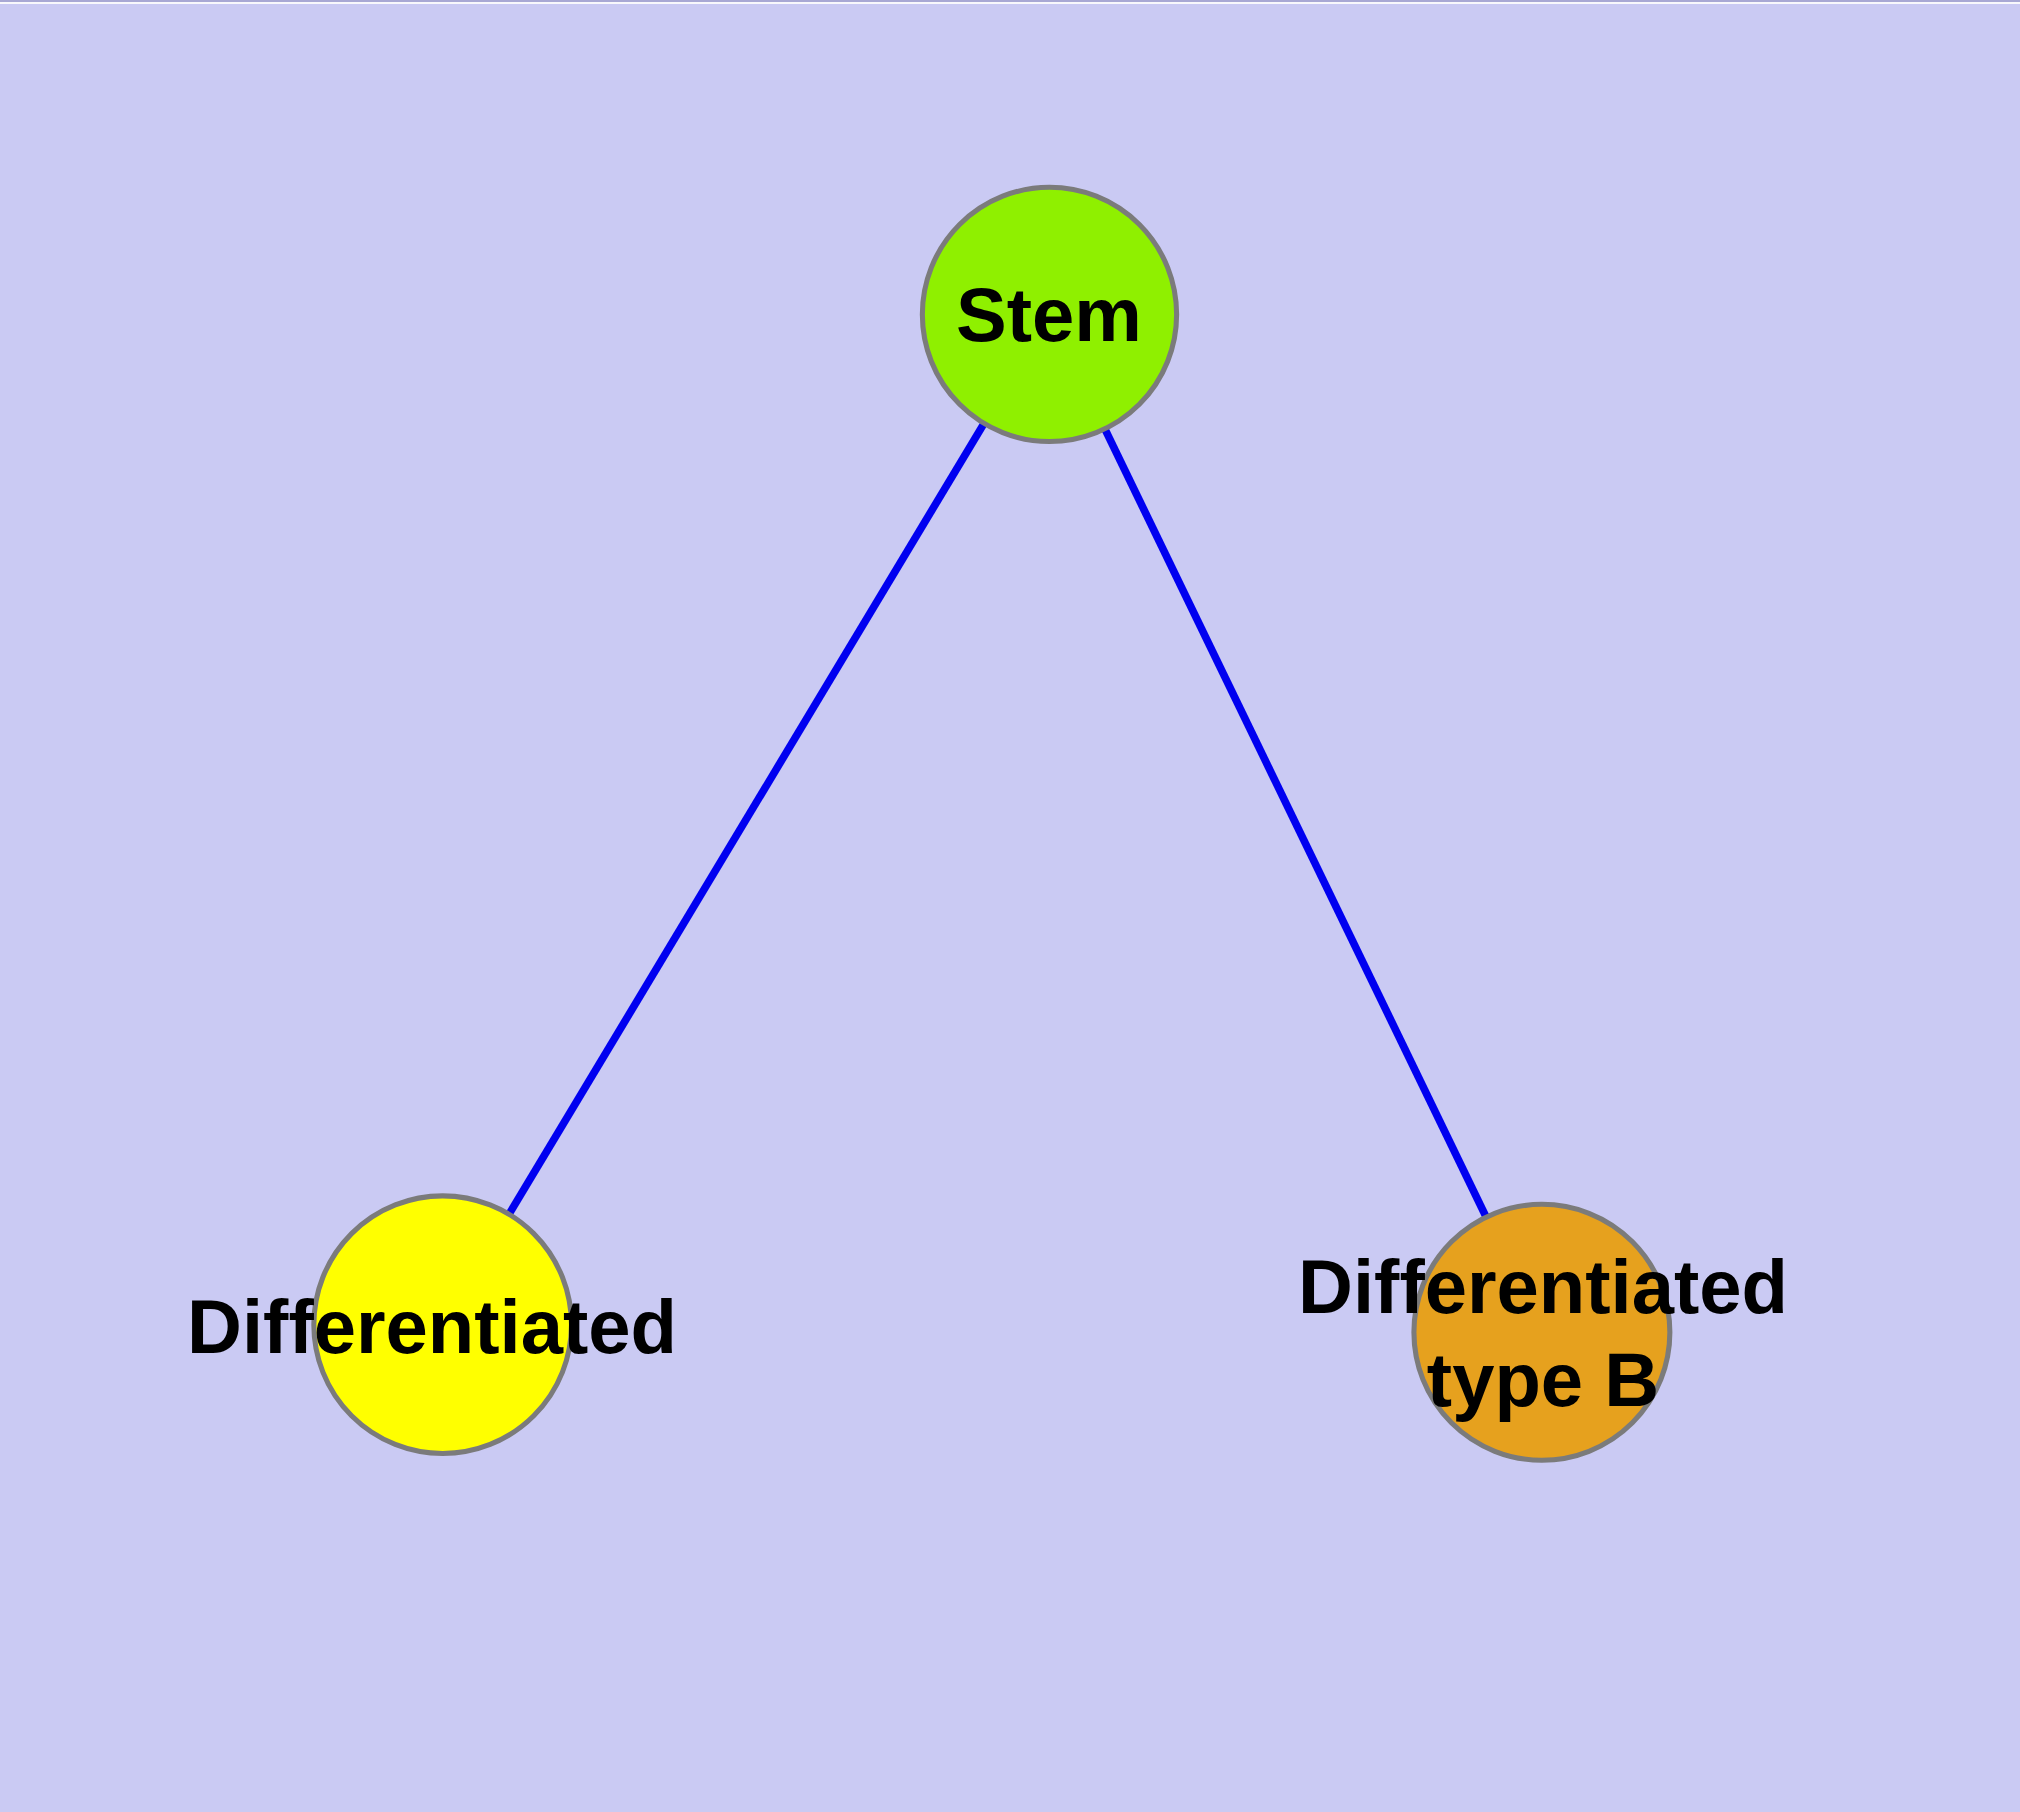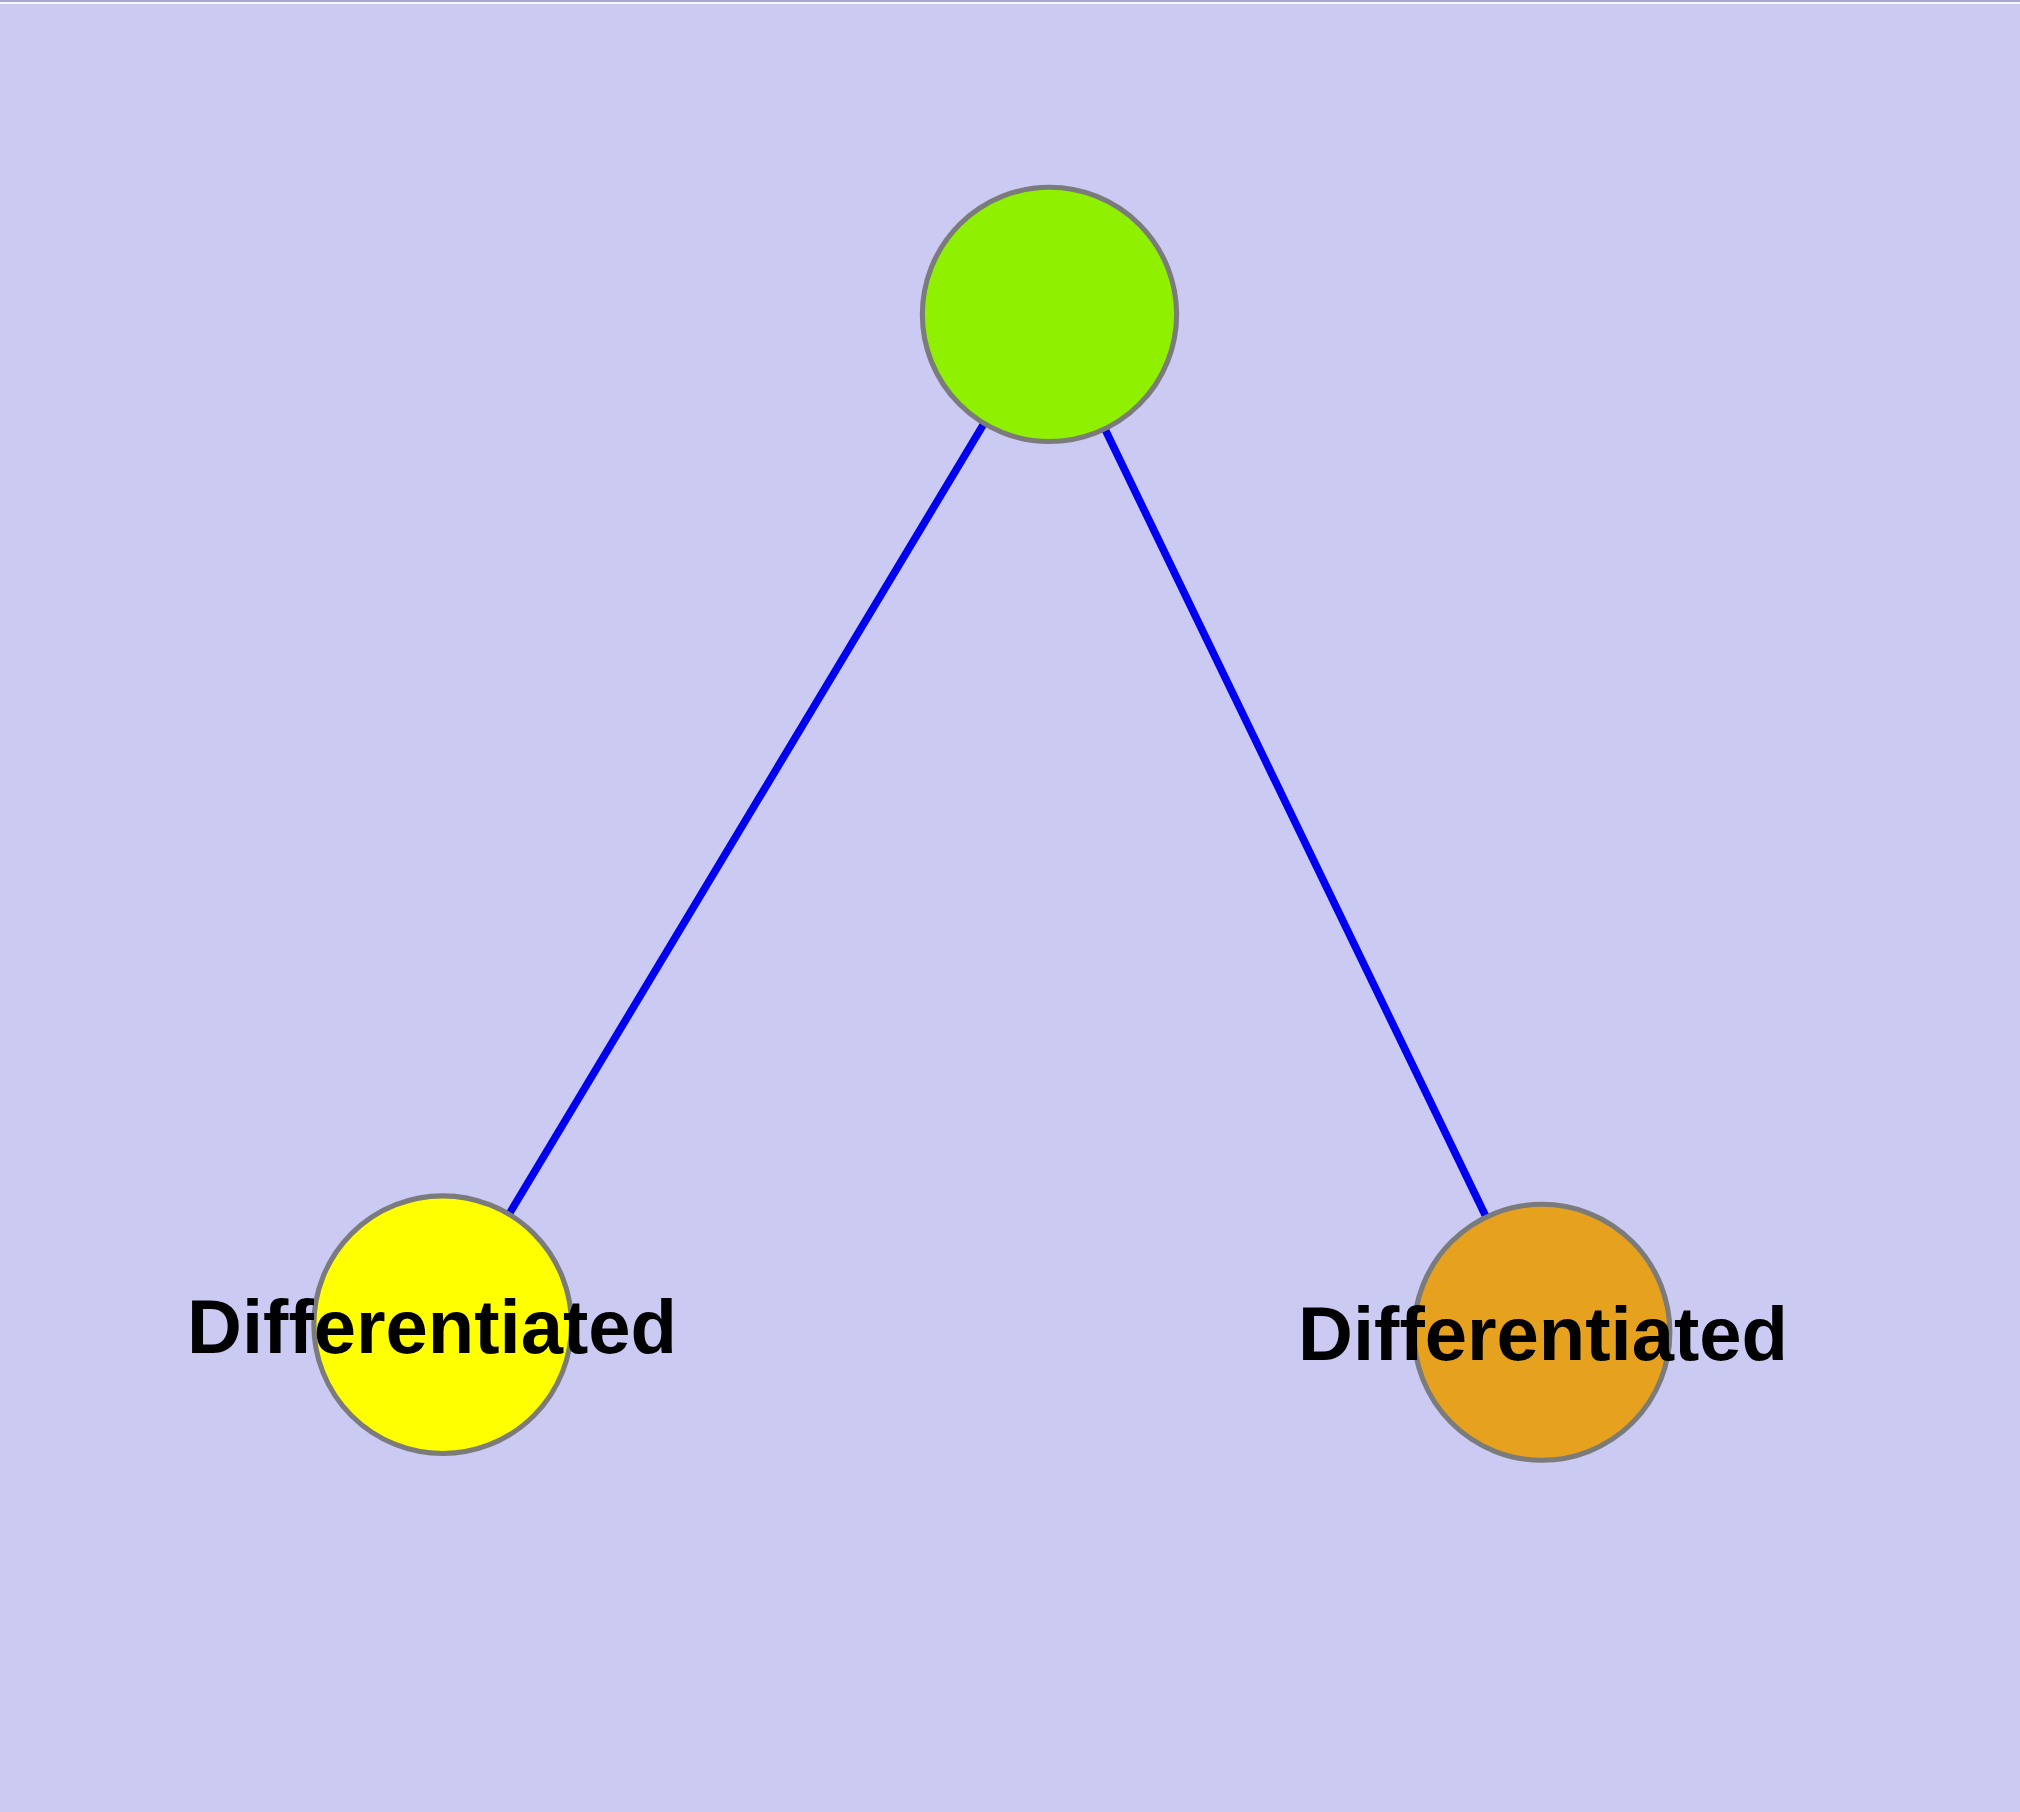--- a/index.html
+++ b/index.html
@@ -63,23 +63,27 @@
   <svg id="graph-svg" viewBox="0 0 2384 2138" xmlns="http://www.w3.org/2000/svg">
 
     <line class="edge" x1="1238" y1="371" x2="522" y2="1563" stroke="#0000F0"></line>
     <line class="edge" x1="1238" y1="371" x2="1819" y2="1572" stroke="#0000F0"></line>
 
     <circle class="node-circle" cx="1238" cy="371" r="150" fill="#8FF000"></circle>
     <circle class="node-circle" cx="522" cy="1563" r="152" fill="#FFFF00"></circle>
     <circle class="node-circle" cx="1819" cy="1572" r="151" fill="#E6A11E"></circle>
   </svg>
 
+  <div class="node-label" style="left:1049px; top:314px;">
+    <span>Stem</span>
+  </div>
 
   <div class="node-label" style="left:432px; top:1326px;">
     <span>Differentiated</span><br>
   </div>
 
   <div class="node-label" style="left:1543px; top:1333px;">
     <span>Differentiated</span><br>
+    <span>type B</span>
   </div>
 
 </div>
 
 
 </body></html>

